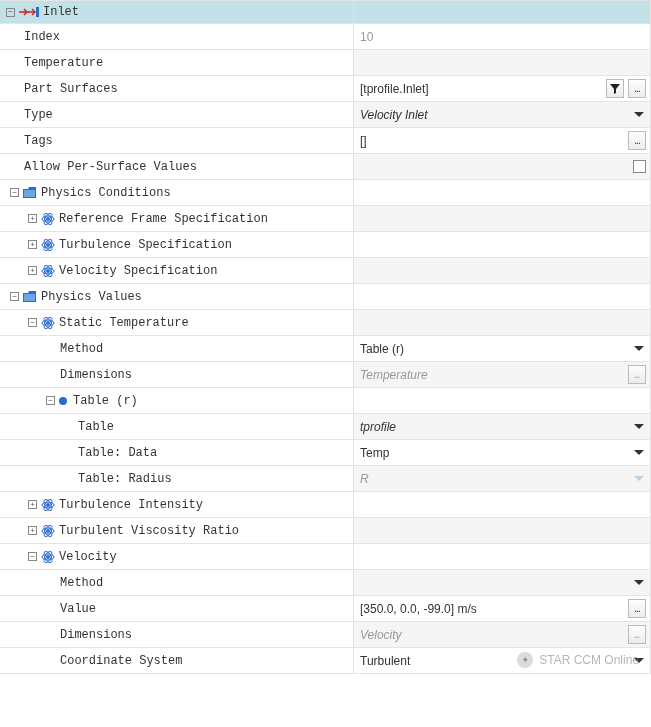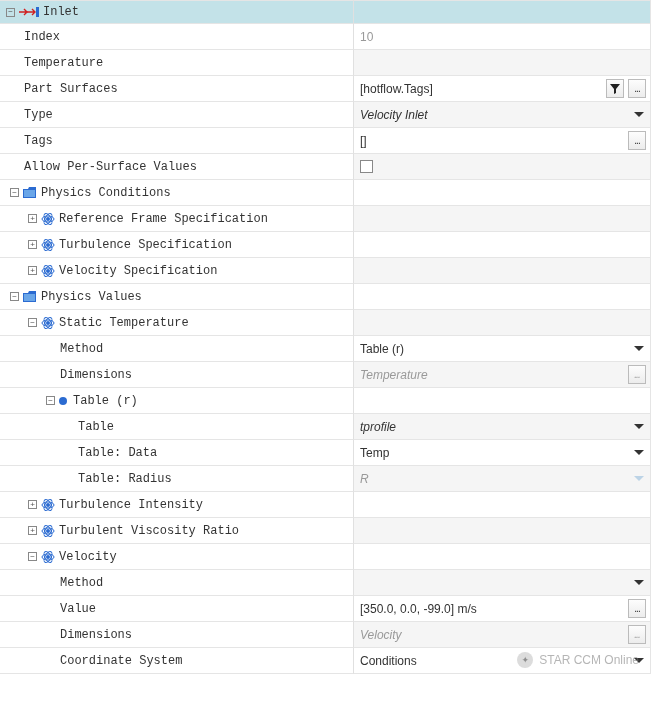--- a/index.html
+++ b/index.html
@@ -22,21 +22,21 @@
     border: 1px solid #e5e5e5;
     border-top: none;
     border-left: none;
     display: flex;
     align-items: center;
     height: 26px;
     padding: 0 4px 0 6px;
     position: relative;
   }
   .cell.label { border-right: 1px solid #e0e0e0; }
-  .cell.value { color: #333; }
+  .cell.value { color: #333; justify-content: flex-end; }
   .cell.value.dim { color: #999; }
   .header .cell { background: #c3e2e8; height: 24px; }
   .alt .cell.value { background: #f5f5f5; font-style: italic; }
   .icon-expand, .icon-expand-plus {
     width: 9px; height: 9px;
     border: 1px solid #888;
     display: inline-flex;
     align-items: center; justify-content: center;
     font-size: 8px; line-height: 1;
     color: #555;
@@ -140,21 +140,21 @@
     </div>
     <div class="cell value"></div>
   </div>
 
   <div class="row">
     <div class="cell label">
       <span class="spacer" style="width:18px"></span>
       <span class="label-text">Part Surfaces</span>
     </div>
     <div class="cell value">
-      <span class="value-text">[hotflow.Tags]</span>
+      <span class="value-text">[tprofile.Inlet]</span>
       <span class="filter-btn">
         <svg width="10" height="10">
             <path d="M0 0 H10 L6 5 V9 L4 10 V5 Z" fill="#222"></path>
           </svg>
       </span>
       <span class="dots-btn">...</span>
     </div>
   </div>
 
   <div class="row alt">
@@ -458,21 +458,21 @@
       <span class="dots-btn">...</span>
     </div>
   </div>
 
   <div class="row">
     <div class="cell label">
       <span class="spacer" style="width:54px"></span>
       <span class="label-text">Coordinate System</span>
     </div>
     <div class="cell value">
-      <span class="value-text">Conditions</span>
+      <span class="value-text">Turbulent</span>
       <span class="chev-down">
           <svg width="10" height="6">
             <path d="M0 0 L5 5 L10 0 Z" fill="#333"></path>
           </svg>
         </span>
     </div>
   </div>
 
 </div>
 

